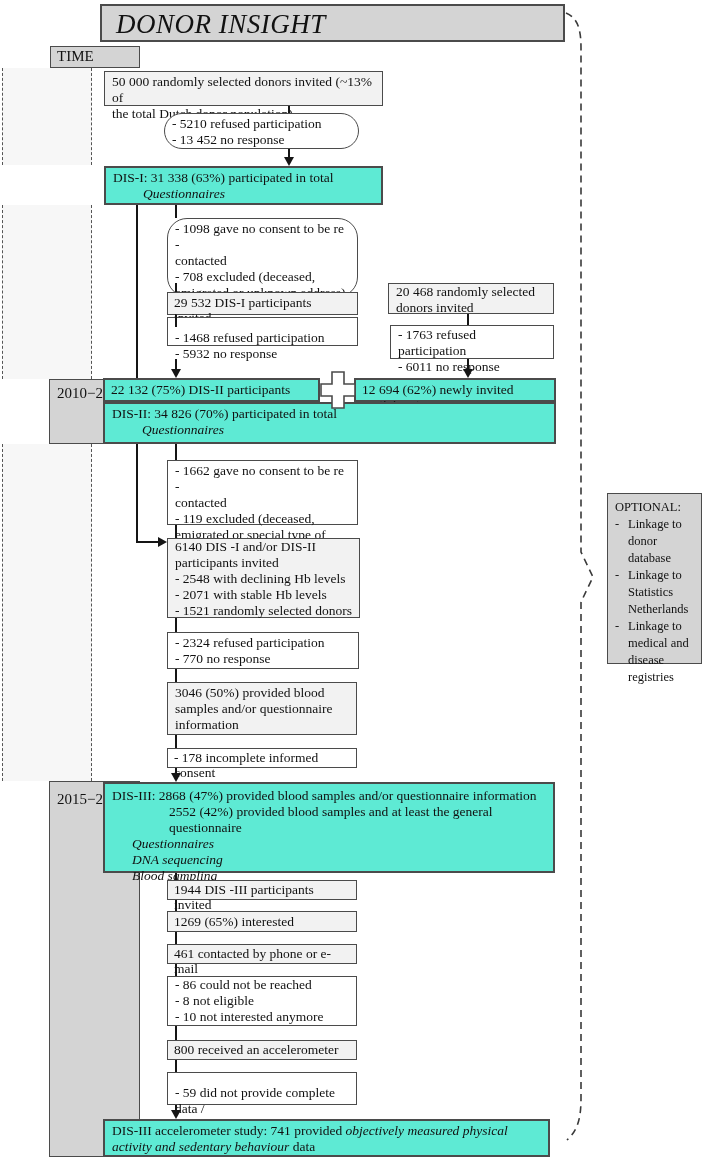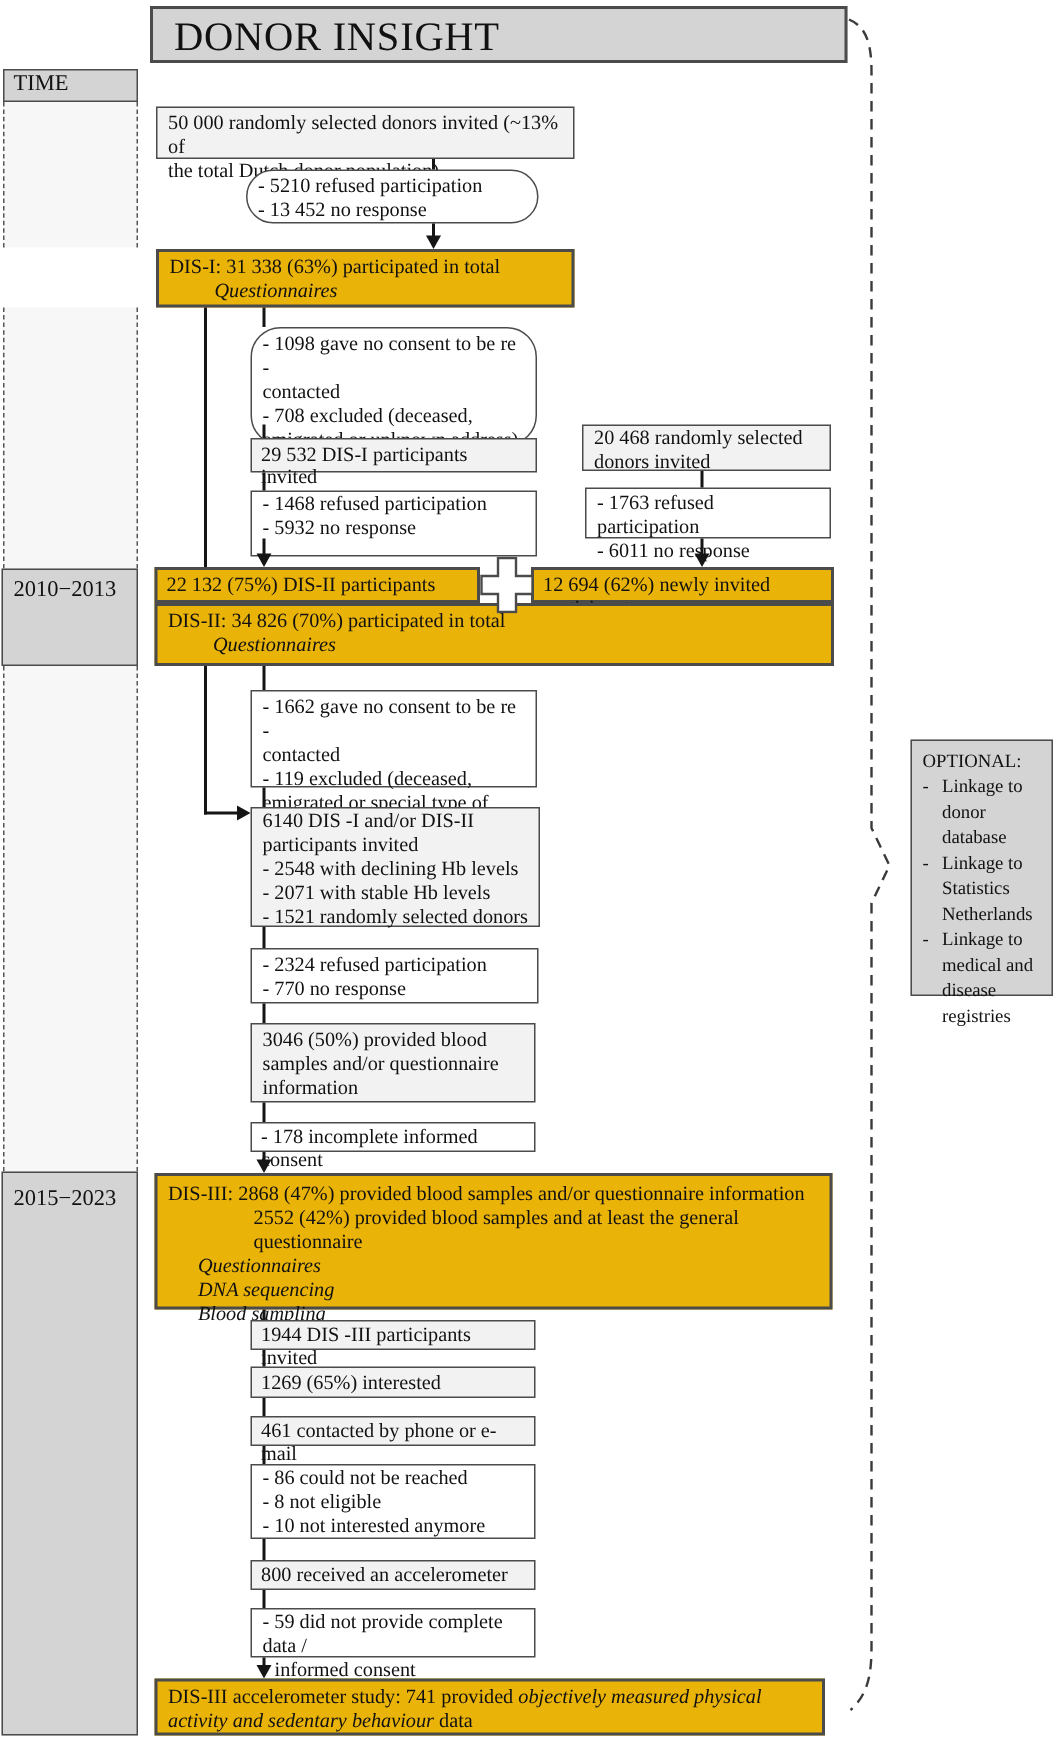--- a/index.html
+++ b/index.html
@@ -1,43 +1,43 @@
 <!DOCTYPE html>
 <html><head>
 <meta charset="utf-8">
 <style>
   html,body { margin:0; padding:0; background:#fff; }
   #canvas { position:relative; width:709px; height:1158px; background:#fff;
             font-family:"Liberation Serif","DejaVu Serif",serif; color:#111; }
   .fbox { position:absolute; box-sizing:border-box; border:1.5px solid #4b4b4b;
           font-size:13.5px; line-height:16px; padding:2px 7px; background:#fff; }
-  .gray  { background:#eab308; border-width:2px; }
+  .gray  { background:#5eead4; border-width:2px; }
   .light { background:#f2f2f2; }
   .white { background:#ffffff; }
   .tight { line-height:15px; padding:1px 6px; }
   .it { font-style:italic; }
   .ind30 { padding-left:30px; }
   .ind20 { padding-left:20px; }
   .ind57 { padding-left:57px; }
   .ind8  { padding-left:8px; }
   .vline { position:absolute; width:2px; background:#151515; }
   .hline { position:absolute; height:2px; background:#151515; }
   .arrow-down { position:absolute; width:0; height:0;
                 border-left:5px solid transparent; border-right:5px solid transparent;
                 border-top:9px solid #151515; }
   .arrow-right { position:absolute; width:0; height:0;
                  border-top:5px solid transparent; border-bottom:5px solid transparent;
                  border-left:9px solid #151515; }
   .tl-seg { position:absolute; box-sizing:border-box; background:#f7f7f7;
             border-left:1.5px dashed #555; border-right:1.5px dashed #555; }
   .tl-box { position:absolute; box-sizing:border-box; background:#d4d4d4;
-            border:1.5px solid #4b4b4b; font-size:15px; }
+            border:1.5px solid #4b4b4b; font-size:15px;margin-left:48px; }
   #title-box { position:absolute; left:100px; top:4px; width:465px; height:38px;
                box-sizing:border-box; background:#d4d4d4; border:2px solid #4b4b4b;
-               font-size:27px; padding:3px 0 0 14px; letter-spacing:0.5px; }
+               font-size:27px; padding:3px 0 0 14px; letter-spacing:0.5px;font-style:italic; }
   #optional-box { position:absolute; left:607px; top:493px; width:95px; height:171px;
                   box-sizing:border-box; background:#d4d4d4; border:1.5px solid #4b4b4b;
                   font-size:12.5px; line-height:17px; padding:5px 3px 4px 7px; }
   .opt-item { display:flex; }
   .opt-dash { width:13px; flex:none; }
   .opt-text { flex:1; }
   svg.overlay { position:absolute; left:0; top:0; pointer-events:none; }
 </style>
 </head>
 <body>
@@ -70,21 +70,21 @@
 
   <div class="fbox white" style="left:167px; top:218px; width:191px; height:79px;border-radius:20px;">
     <div>- 1098 gave no consent to be re -</div>
     <div>contacted</div>
     <div>- 708 excluded (deceased,</div>
     <div>emigrated or unknown address)</div>
   </div>
 
   <div class="fbox light tight" style="left:167px; top:292px; width:191px; height:23px; padding-top:2px;">29 532 DIS-I participants invited</div>
 
-  <div class="fbox white" style="left:167px; top:327px; width:191px; height:44px; padding-top:0;">
+  <div class="fbox white" style="left:167px; top:317px; width:191px; height:29px; padding-top:12px;">
     <div>- 1468 refused participation</div>
     <div>- 5932 no response</div>
   </div>
 
   <div class="fbox light" style="left:388px; top:283px; width:166px; height:31px; padding-top:0;">
     <div>20 468 randomly selected</div>
     <div>donors invited</div>
   </div>
 
   <div class="fbox white" style="left:390px; top:325px; width:164px; height:34px; padding-top:1px;">
@@ -144,21 +144,21 @@
   <div class="fbox light tight" style="left:167px; top:944px; width:190px; height:20px;">461 contacted by phone or e-mail</div>
 
   <div class="fbox white" style="left:167px; top:976px; width:190px; height:50px; padding-top:0;">
     <div>- 86 could not be reached</div>
     <div>- 8 not eligible</div>
     <div>- 10 not interested anymore</div>
   </div>
 
   <div class="fbox light tight" style="left:167px; top:1040px; width:190px; height:20px;">800 received an accelerometer</div>
 
-  <div class="fbox white" style="left:167px; top:1072px; width:190px; height:33px; padding-top:0;">
+  <div class="fbox white" style="left:167px; top:1072px; width:190px; height:33px; padding-top:12px;">
     <div>- 59 did not provide complete data /</div>
     <div class="ind8">informed consent</div>
   </div>
 
   <div class="fbox gray" style="left:103px; top:1119px; width:447px; height:38px;">
     <span>DIS-III accelerometer study: 741 provided </span><span class="it">objectively measured physical activity and sedentary behaviour</span><span> data</span>
   </div>
 
   <div id="optional-box">
     <div>OPTIONAL:</div>

